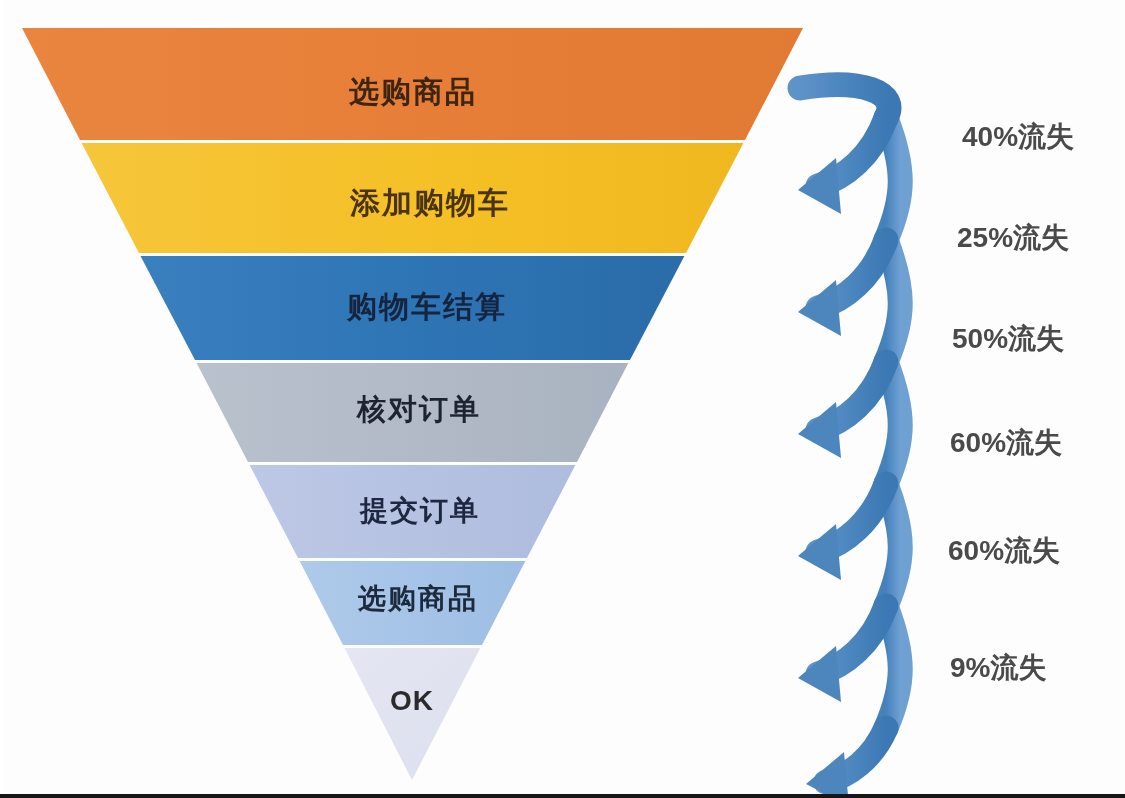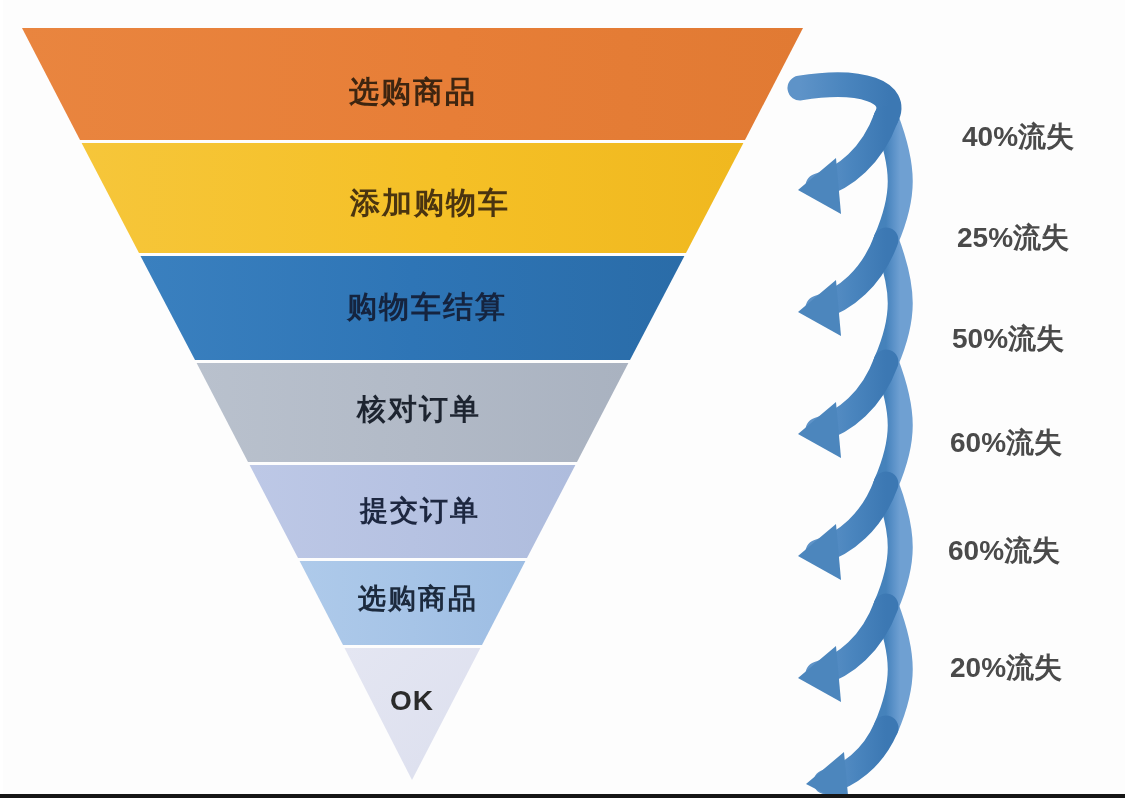--- a/index.html
+++ b/index.html
@@ -169,17 +169,17 @@
   <div class="loss-label" style="left:962px;top:137px;">40%流失</div>
 
   <div class="loss-label" style="left:957px;top:238px;text-align:center;">25%流失</div>
 
   <div class="loss-label" style="left:952px;top:339px;text-align:center;">50%流失</div>
 
   <div class="loss-label" style="left:950px;top:443px;">60%流失</div>
 
   <div class="loss-label" style="left:948px;top:551px;">60%流失</div>
 
-  <div class="loss-label" style="left:950px;top:668px;">20%流失</div>
+  <div class="loss-label" style="left:950px;top:668px;">9%流失</div>
 
   <div id="left-seam"></div>
   <div id="bottom-rule"></div>
 </div>
 
 </body></html>

